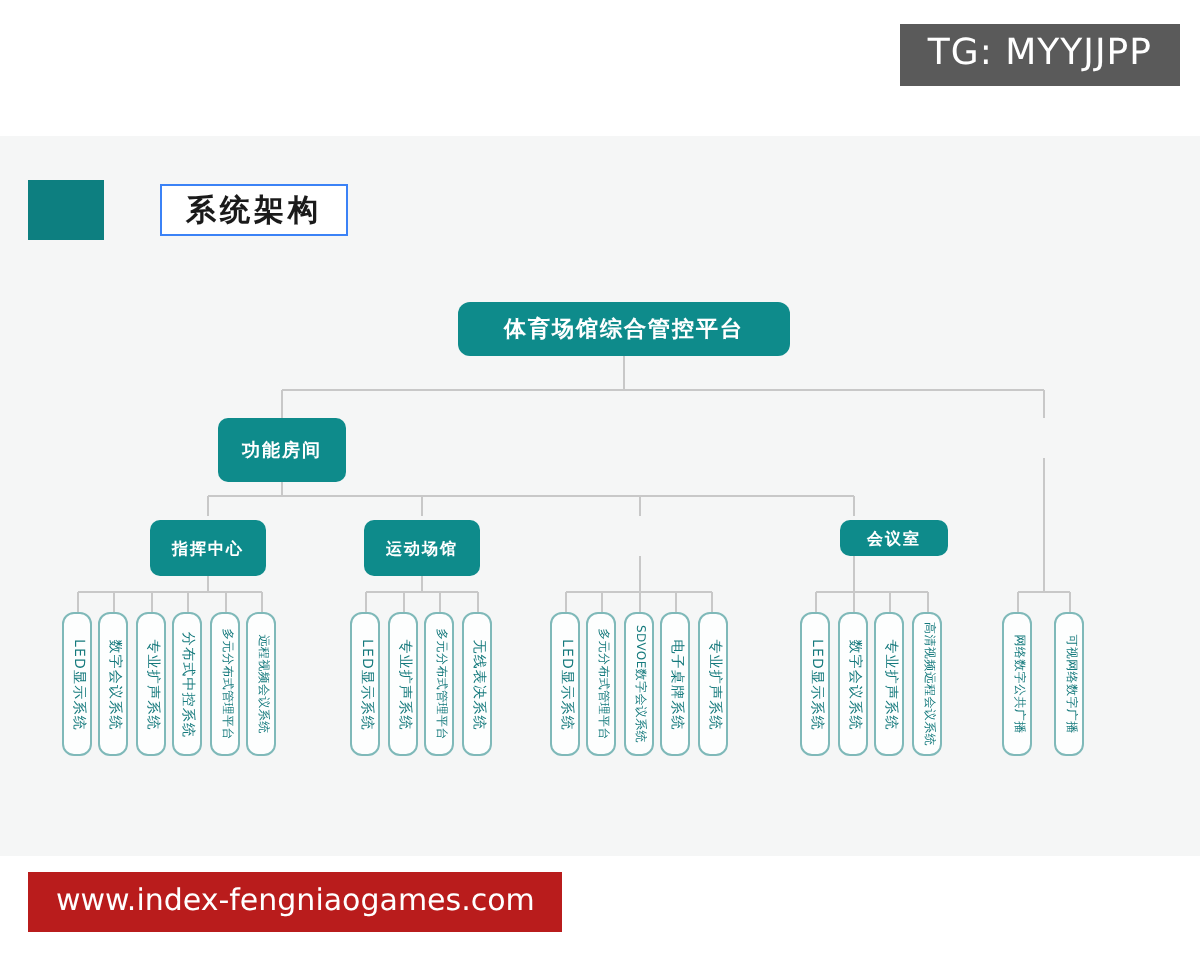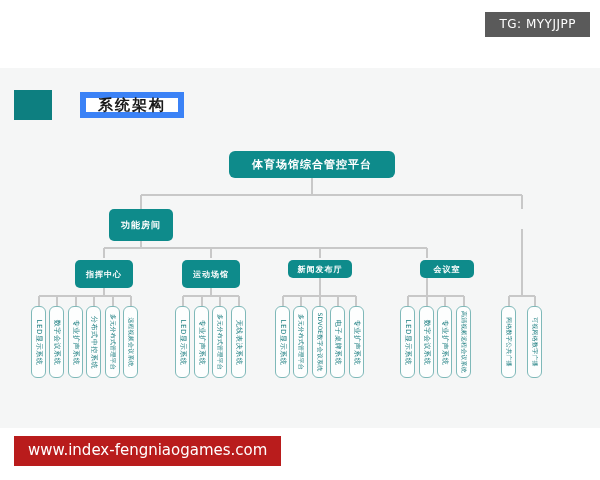--- a/index.html
+++ b/index.html
@@ -15,21 +15,21 @@
     position: relative;
   }
 
   
   .tg-tag {
     position: absolute;
     top: 12px;
     right: 10px;
     background: #5a5a5a;
     color: #ffffff;
-    font-size: 12px;
+    font-size: 18px;
     letter-spacing: .5px;
     padding: 6px 14px 7px 14px;
     line-height: 1;
     white-space: nowrap;
   }
 
   
   .slide {
     position: absolute;
     left: 0;
@@ -47,21 +47,21 @@
     display: flex;
     align-items: stretch;
     height: 30px;
   }
   .heading-block {
     width: 38px;
     background: #0d7f80;
   }
   .heading-label {
     box-sizing: border-box;
-    border: 6px solid #3b82f6;
+    border: 1px solid #3b82f6;
     background: #ffffff;
     color: #1a1a1a;
     font-size: 15px;
     font-weight: bold;
     letter-spacing: 2px;
     padding: 0 12px;
     display: flex;
     align-items: center;
     margin-left: 28px;
     margin-top: 2px;
@@ -215,21 +215,20 @@
         <path d="M464 228 L464 238"></path>
       </g>
     </svg>
 
     <div class="node node-root" style="left:229px; top:83px; width:166px; height:27px;">体育场馆综合管控平台</div>
 
     <div class="node node-l2" style="left:109px; top:141px; width:64px; height:32px;">功能房间</div>
 
     <div class="node node-l3" style="left:75px; top:192px; width:58px; height:28px;">指挥中心</div>
     <div class="node node-l3" style="left:182px; top:192px; width:58px; height:28px;">运动场馆</div>
-    <div class="node node-l3" style="left:288px; top:192px; width:64px; height:18px;">新闻发布厅</div>
     <div class="node node-l3" style="left:420px; top:192px; width:54px; height:18px;">会议室</div>
 
     <div class="leaf" style="left:31px; top:238px; width:15px; height:72px;">
         <span>LED显示系统</span>
       </div>
     <div class="leaf" style="left:49px; top:238px; width:15px; height:72px;">
         <span>数字会议系统</span>
       </div>
     <div class="leaf" style="left:68px; top:238px; width:15px; height:72px;">
         <span>专业扩声系统</span>

